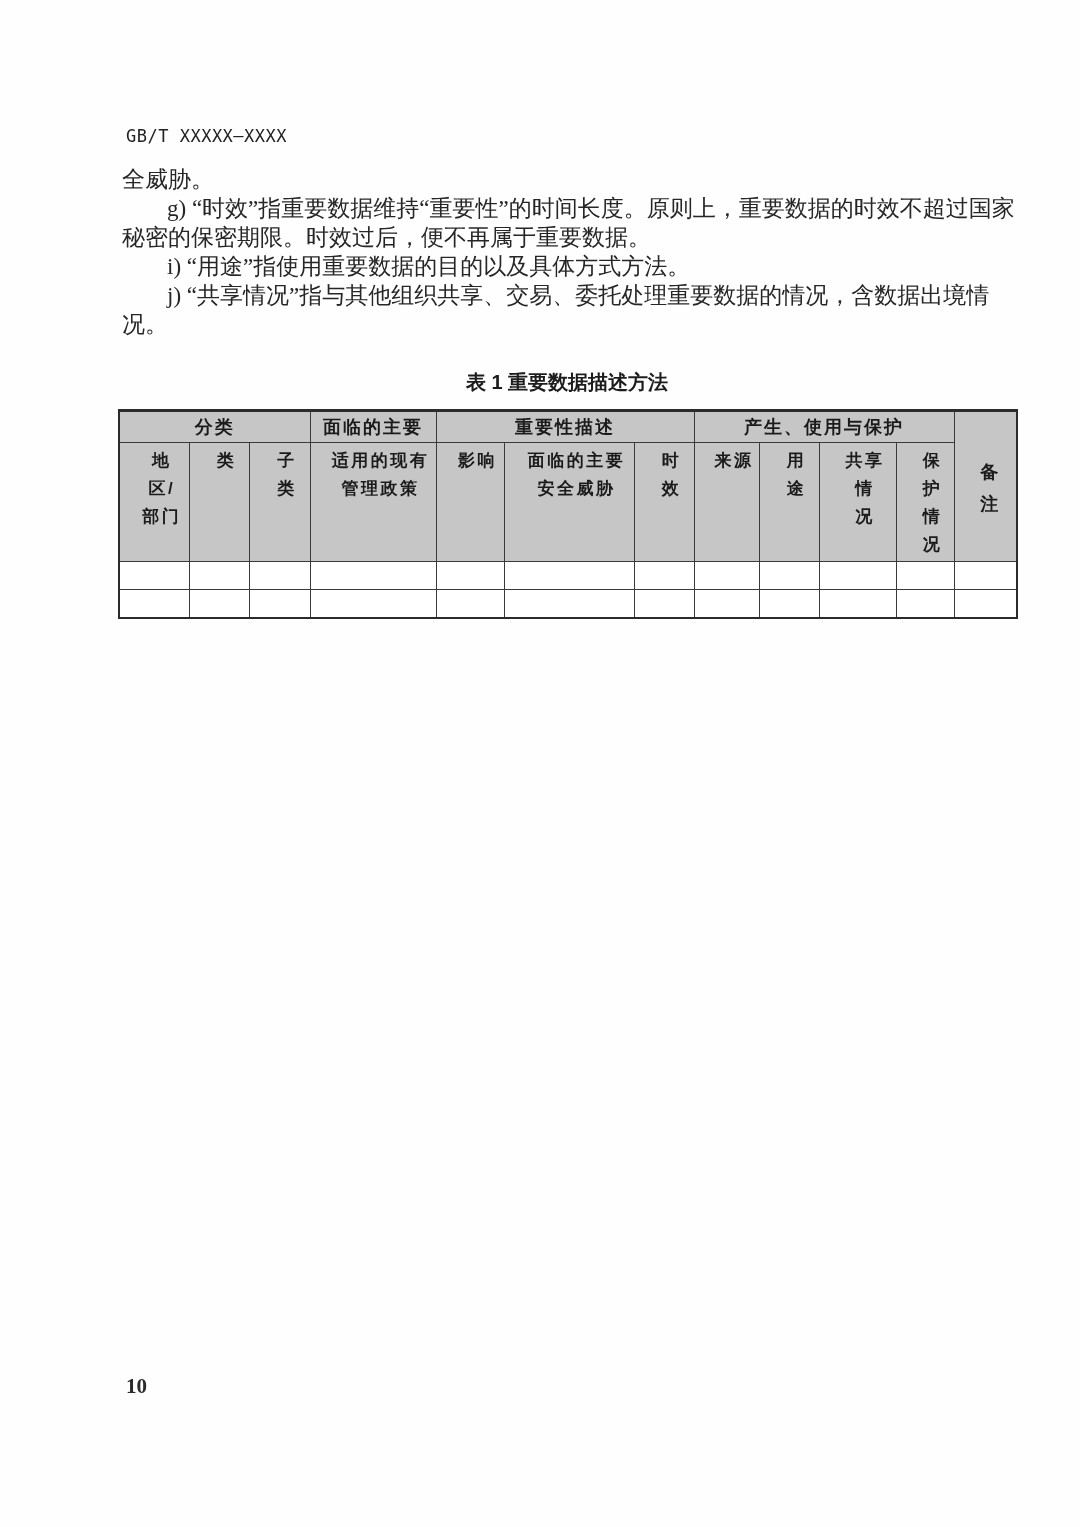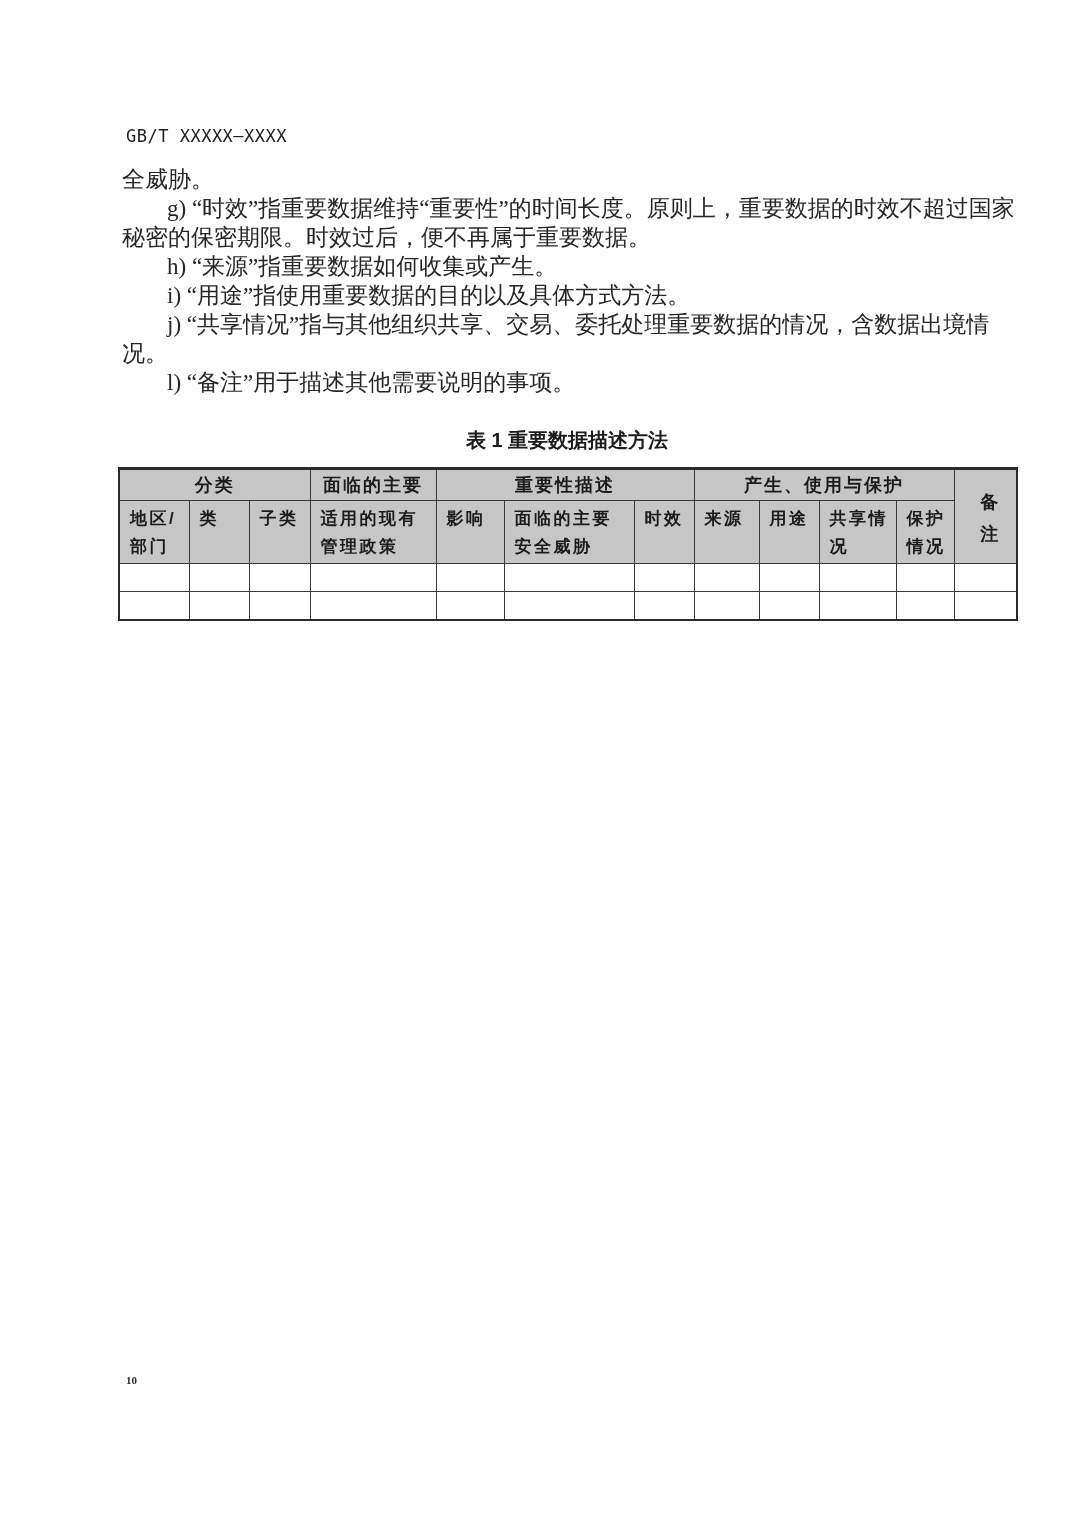--- a/index.html
+++ b/index.html
@@ -65,62 +65,60 @@
   .desc-table tr.group-row th {
     font-size: 18px;
     letter-spacing: 2px;
     text-align: center;
     vertical-align: middle;
   }
   .desc-table tr.sub-row { height: 57px; }
   .desc-table tr.sub-row th {
     font-size: 17px;
     letter-spacing: 2.5px;
-    text-align: left;
+    text-align: center;
     vertical-align: top;
-    padding: 4px 4px 2px 10px;
+    padding: 4px 4px 2px 19px;
     line-height: 28px;
     white-space: pre-line;
   }
   .desc-table th.remark-cell {
     font-size: 17px;
     text-align: left;
     vertical-align: top;
     padding: 2px 4px 0 14px;
     line-height: 32px;
     white-space: pre-line;
     letter-spacing: 0;
   }
   .desc-table tr.body-row { height: 28px; }
   .desc-table tr.body-row td { background: #ffffff; }
   .page-number {
     position: absolute;
     left: 126px;
     top: 1374px;
-    font-size: 11px;
+    font-size: 21px;
     color: #2a2a2a;
     font-family: "Liberation Serif", "DejaVu Serif", serif;
     font-weight: bold;
   }
 </style>
 </head>
 <body>
 
 <div class="page">
   <div class="content">
 
     <div class="doc-header">GB/T XXXXX—XXXX</div>
 
     <div class="body-text">
       <p class="cont">全威胁。</p>
       <p class="item">g) “时效”指重要数据维持“重要性”的时间长度。原则上，重要数据的时效不超过国家秘密的保密期限。时效过后，便不再属于重要数据。</p>
-      <p class="item">h) “来源”指重要数据如何收集或产生。</p>
       <p class="item">i) “用途”指使用重要数据的目的以及具体方式方法。</p>
       <p class="item">j) “共享情况”指与其他组织共享、交易、委托处理重要数据的情况，含数据出境情况。</p>
-      <p class="item">l) “备注”用于描述其他需要说明的事项。</p>
     </div>
 
     <div class="table-title">表 1  重要数据描述方法</div>
 
     <table class="desc-table">
       <colgroup>
         <col style="width:70px">
           <col style="width:60px">
           <col style="width:61px">
         <col style="width:126px">

